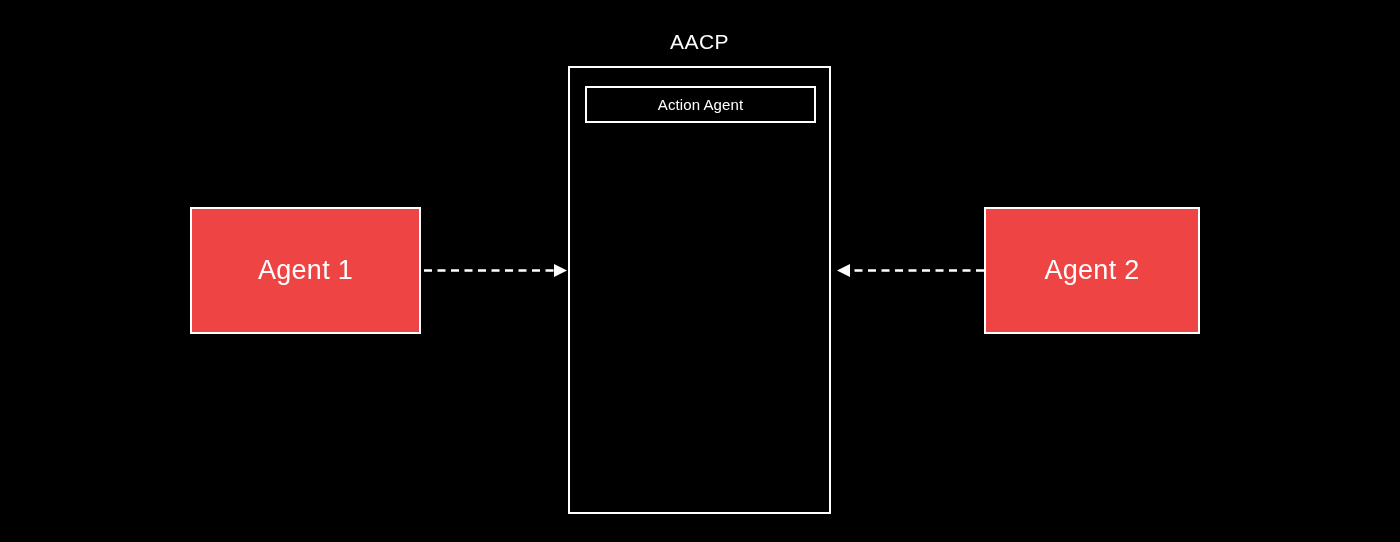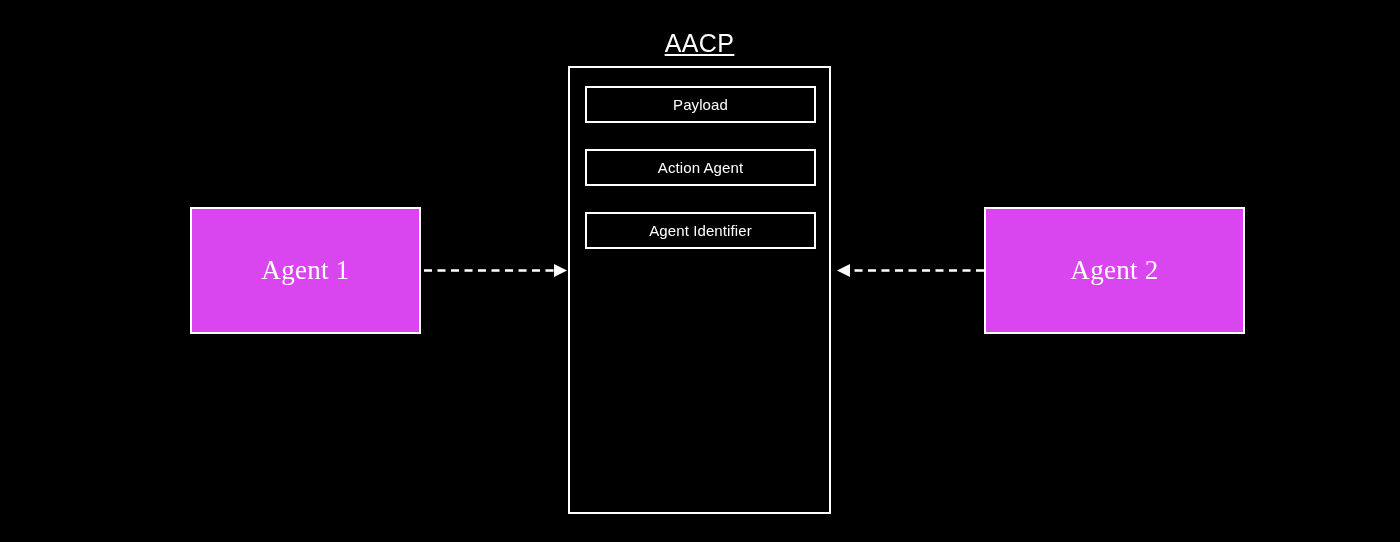--- a/index.html
+++ b/index.html
@@ -20,48 +20,46 @@
     width: 1400px;
     height: 542px;
     background: #000000;
   }
 
   
   .agent-box {
     position: absolute;
     box-sizing: border-box;
     border: 2px solid #ffffff;
-    background: #d946ef;
+    background: #ef4444;
     display: flex;
     align-items: center;
     justify-content: center;
-    font-family: Liberation Serif, serif;
   }
   .agent-label {
     font-size: 27px;
     line-height: 1;
     letter-spacing: 0.3px;
     color: #ffffff;
     white-space: nowrap;
   }
   #agent-1 { left: 190px; top: 207px; width: 231px; height: 127px; }
-  #agent-2 { left: 984px; top: 207px; width: 261px; height: 127px; }
+  #agent-2 { left: 984px; top: 207px; width: 216px; height: 127px; }
 
   
   #aacp-title {
     position: absolute;
     left: 568px;
     top: 31px;
     width: 263px;
     text-align: center;
-    font-size: 25px;
+    font-size: 21px;
     line-height: 1;
     letter-spacing: 0.4px;
     color: #ffffff;
-    text-decoration: underline;
   }
   #aacp-container {
     position: absolute;
     left: 568px;
     top: 66px;
     width: 263px;
     height: 448px;
     box-sizing: border-box;
     border: 2px solid #ffffff;
     background: #000000;
@@ -117,35 +115,29 @@
       <line x1="0" y1="14.5" x2="130" y2="14.5" stroke="#ffffff" stroke-width="2.4" stroke-dasharray="8 5.5" stroke-linecap="butt"></line>
       <polygon points="130,8 143,14.5 130,21" fill="#ffffff"></polygon>
     </svg>
   </div>
 
   <div id="aacp-title">AACP</div>
 
   <div id="aacp-container">
     <div id="aacp-fields">
 
-      <div class="field-box">
-        <span class="field-label">Payload</span>
-      </div>
 
 
 
 
       <div class="field-box">
         <span class="field-label">Action Agent</span>
       </div>
 
 
-      <div class="field-box">
-        <span class="field-label">Agent Identifier</span>
-      </div>
 
     </div>
   </div>
 
   <div class="connector" id="connector-right">
     <svg width="150" height="30" viewBox="0 0 150 30" xmlns="http://www.w3.org/2000/svg">
       <line x1="150" y1="14.5" x2="16" y2="14.5" stroke="#ffffff" stroke-width="2.4" stroke-dasharray="8 5.5" stroke-linecap="butt"></line>
       <polygon points="16,8 3,14.5 16,21" fill="#ffffff"></polygon>
     </svg>
   </div>

